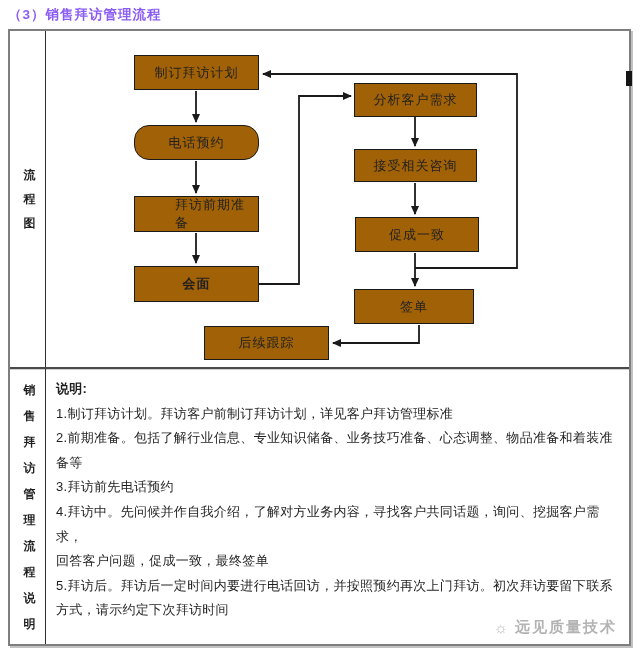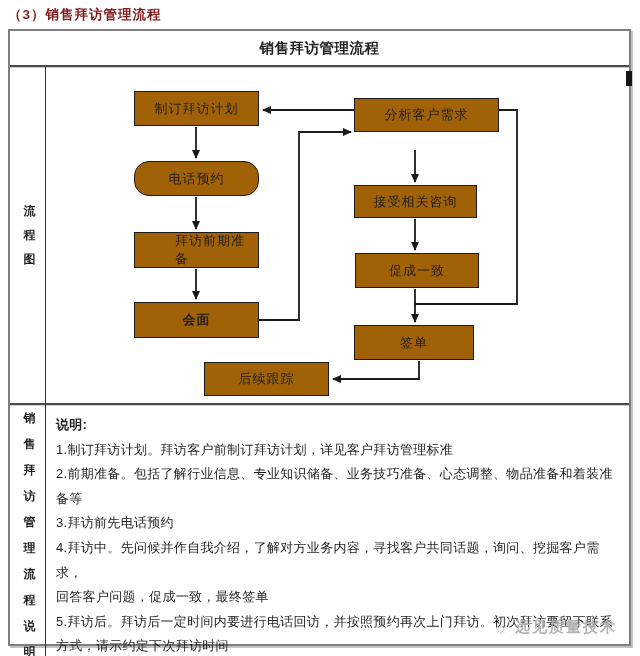--- a/index.html
+++ b/index.html
@@ -3,21 +3,21 @@
 <meta charset="utf-8">
 <style>
   * { margin:0; padding:0; box-sizing:border-box; }
   body { background:#fff; }
   .page {
     position:relative; width:640px; height:656px; background:#ffffff;
     font-family:"Liberation Sans", sans-serif; color:#1f1f1f; overflow:hidden;
   }
   .doc-title {
     position:absolute; left:8px; top:6px;
-    font-size:13.5px; font-weight:600; color:#7f1d1d; letter-spacing:1px;
+    font-size:13.5px; font-weight:600; color:#8b5cf6; letter-spacing:1px;
   }
   .tbl {
     position:absolute; left:8px; top:29px; width:623px; height:617px;
     border:2px solid #7e7e7e; background:#fff;
     box-shadow:2px 2px 0 #c2c2c2;
     display:flex; flex-direction:column;
   }
   .tbl-header {
     height:36px; flex:none;
     border-bottom:2px solid #4a4a4a; box-shadow:0 1px 0 #cfcfcf;
@@ -65,21 +65,20 @@
 </style>
 </head>
 <body>
 
 <div class="page">
 
   <div class="doc-title">（3）销售拜访管理流程</div>
 
   <div class="tbl">
 
-    <div class="tbl-header">销售拜访管理流程</div>
 
     <div class="row-flow">
       <div class="lbl-col">
         <div class="vtext flow">流程图</div>
       </div>
 
       <div class="flow-area">
 
         <svg class="flow-svg" width="582" height="337" viewBox="0 0 582 337">
           <defs>
@@ -97,21 +96,21 @@
             <line x1="369" y1="222" x2="369" y2="255" marker-end="url(#arr)"></line>
             <polyline points="369,237 471,237 471,43 217,43" marker-end="url(#arr)"></polyline>
             <polyline points="373,294 373,312 287,312" marker-end="url(#arr)"></polyline>
           </g>
         </svg>
 
         <div class="node" style="left:88px;  top:24px;  width:125px; height:35px;">制订拜访计划</div>
         <div class="node" style="left:88px;  top:94px;  width:125px; height:35px;border-radius:15px;">电话预约</div>
         <div class="node" style="left:88px;  top:165px; width:125px; height:36px;padding-left:40px;">拜访前期准备</div>
         <div class="node" style="left:88px;  top:235px; width:125px; height:36px;font-weight:bold;">会面</div>
-        <div class="node" style="left:308px; top:31px;  width:145px; height:34px;">分析客户需求</div>
+        <div class="node" style="left:308px; top:52px;  width:123px; height:34px;">分析客户需求</div>
         <div class="node" style="left:308px; top:118px; width:123px; height:33px;">接受相关咨询</div>
         <div class="node" style="left:309px; top:186px; width:124px; height:35px;">促成一致</div>
         <div class="node" style="left:308px; top:258px; width:120px; height:35px;">签单</div>
         <div class="node" style="left:158px; top:295px; width:125px; height:34px;">后续跟踪</div>
       </div>
     </div>
 
     <div class="row-desc">
       <div class="lbl-col">
         <div class="vtext desc">销售拜访管理流程说明</div>

